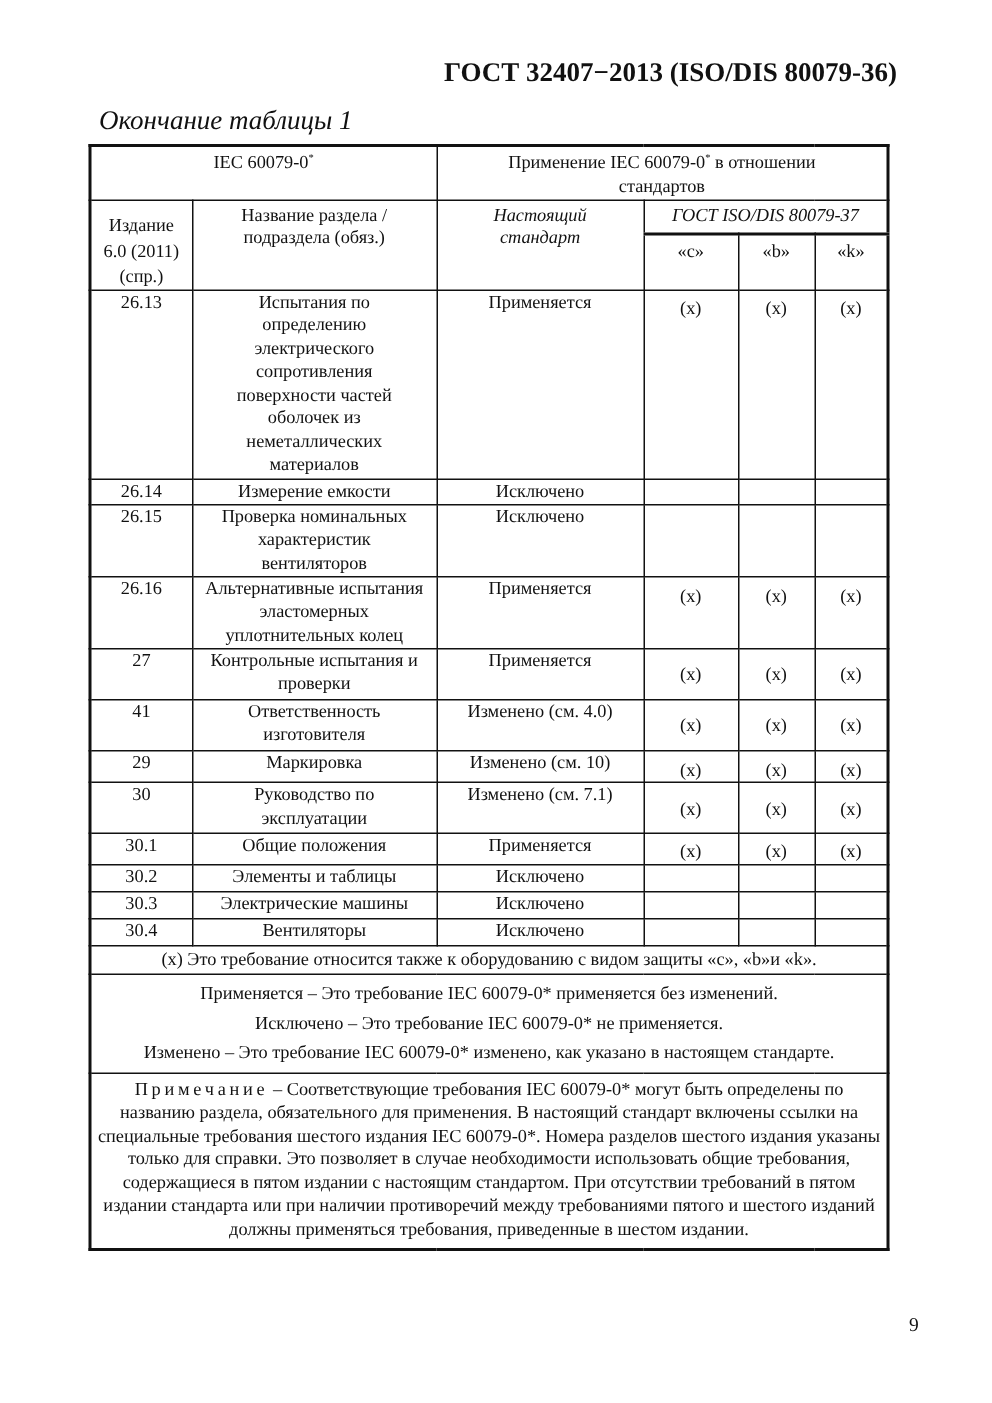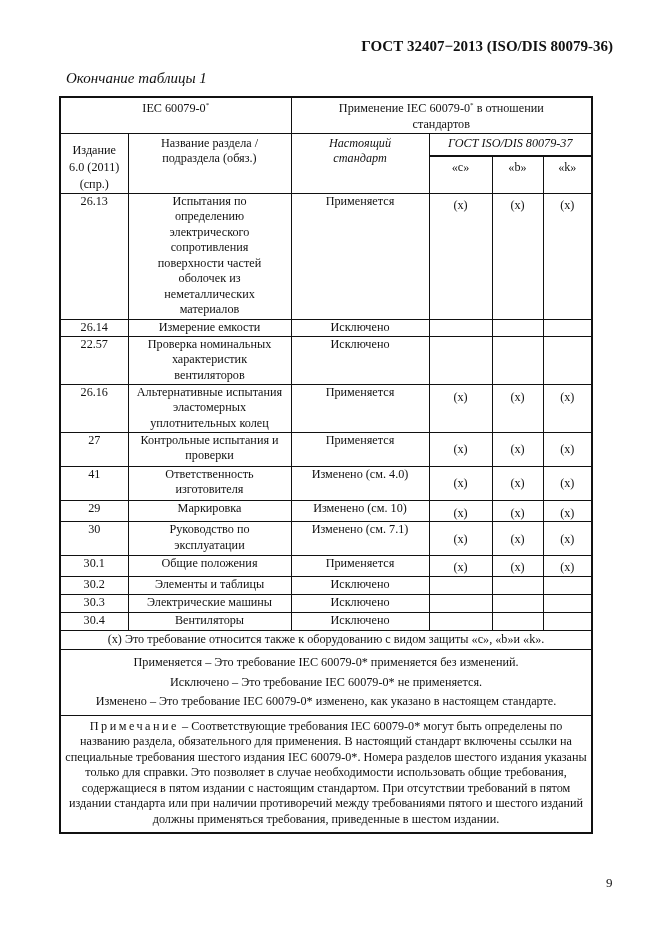--- a/index.html
+++ b/index.html
@@ -2,26 +2,26 @@
 <html><head>
   <meta charset="utf-8">
   <style>
     html, body { margin: 0; padding: 0; background: #ffffff; }
     body {
       width: 661px; height: 935px; position: relative; overflow: hidden;
       font-family: "Liberation Serif", "DejaVu Serif", serif;
       color: #111;
     }
     .hdr {
-      position: absolute; top: 38px; right: 48px;
-      font-weight: bold; font-size: 15px;
+      position: absolute; top: 38px; right: 63px;
+      font-weight: bold; font-size: 18px;
     }
     .caption {
       position: absolute; top: 70px; left: 66px;
-      font-style: italic; font-size: 15px;
+      font-style: italic; font-size: 18px;
     }
     table.main {
       position: absolute; top: 96px; left: 59px;
       width: 532px;
       border-collapse: collapse;
       font-size: 12.2px;
       line-height: 15.5px;
       table-layout: fixed;
       border-radius: 21px;
     }
@@ -86,21 +86,21 @@
   </tr>
   <tr style="height:17px">
     <td>26.14</td>
     <td>Измерение емкости</td>
     <td>Исключено</td>
     <td></td>
     <td></td>
     <td></td>
   </tr>
   <tr class="mid-top" style="height:48px">
-    <td>22.57</td>
+    <td>26.15</td>
     <td style="padding:0 12px">Проверка номинальных характеристик вентиляторов</td>
     <td>Исключено</td>
     <td></td>
     <td></td>
     <td></td>
   </tr>
   <tr class="mid-top" style="height:48px">
     <td>26.16</td>
     <td style="padding:0 4px">Альтернативные испытания эластомерных уплотнительных колец</td>
     <td>Применяется</td>

